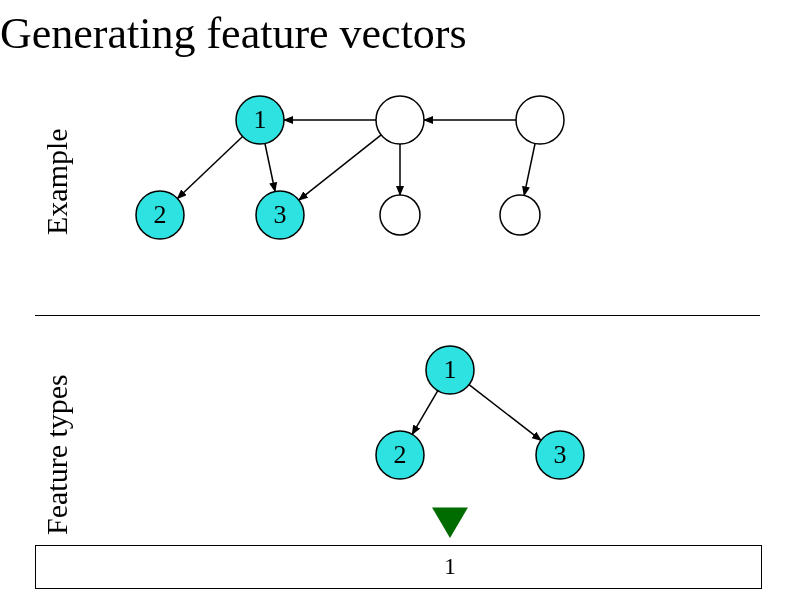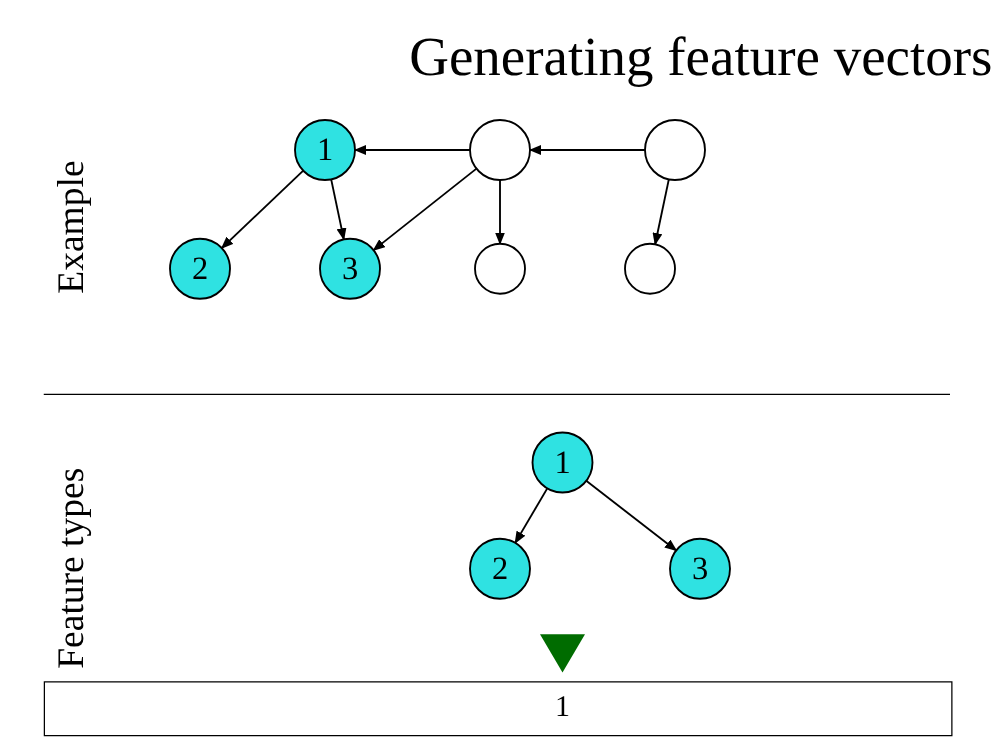--- a/index.html
+++ b/index.html
@@ -5,23 +5,23 @@
   body {
     margin: 0;
     padding: 0;
     font-family: "Times New Roman", Times, serif;
     background: #fff;
     width: 794px;
     height: 595px;
     position: relative;
   }
   .title {
-    text-align: right;
+    text-align: left;
     font-size: 44px;
-    padding-top: 20px;
+    padding-top: 8px;
     color: #000;
   }
   .side-label {
     position: absolute;
     transform: rotate(-90deg);
     transform-origin: left top;
     font-size: 30px;
     color: #000;
   }
   svg {

